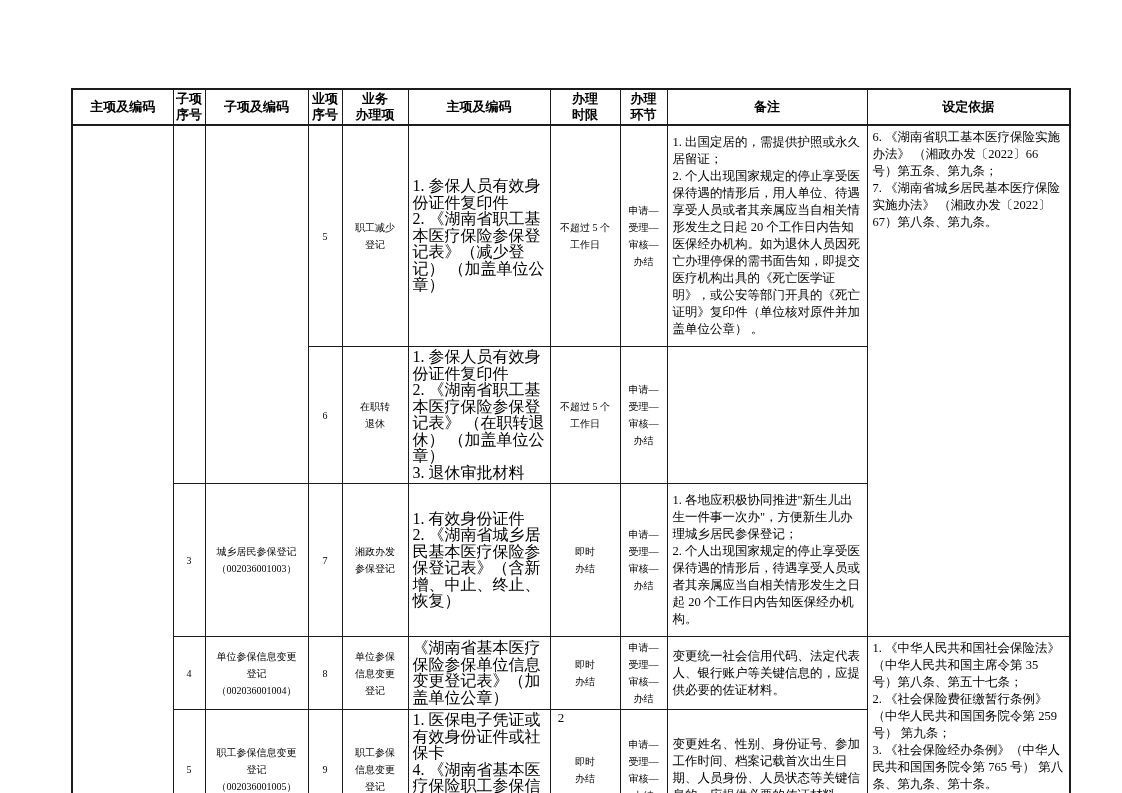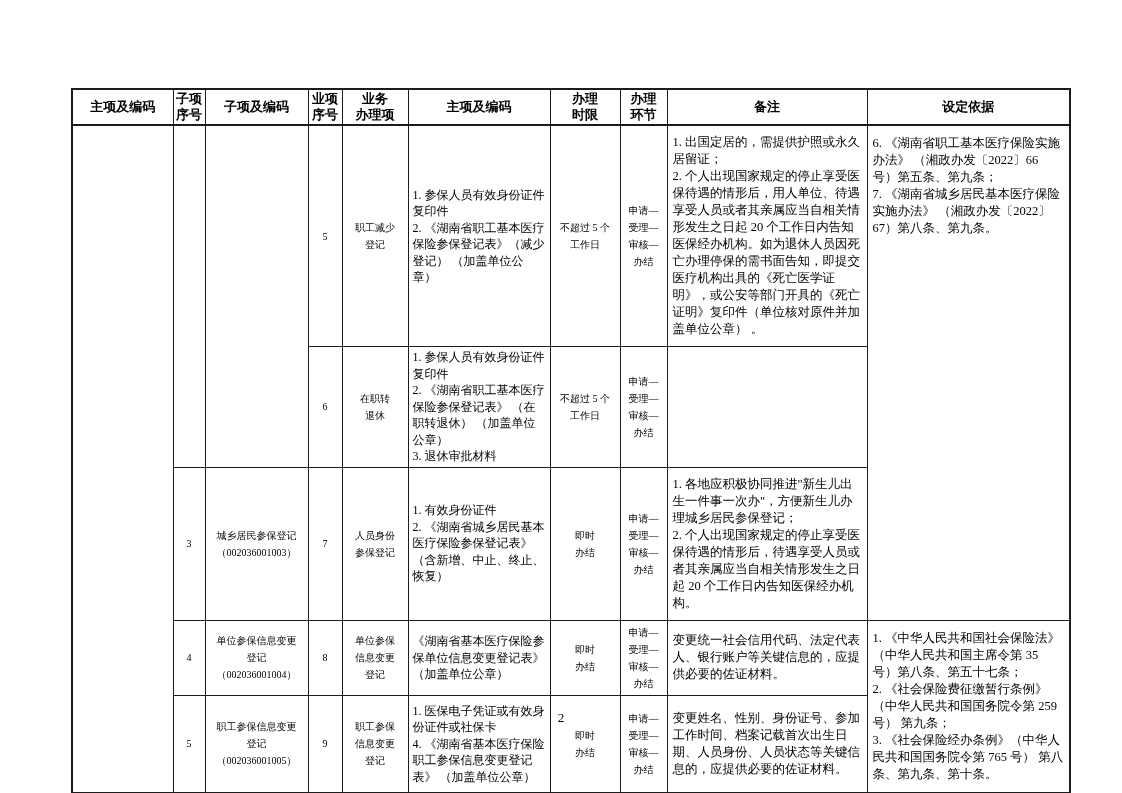--- a/index.html
+++ b/index.html
@@ -57,26 +57,26 @@
     vertical-align: middle;
     font-size: 12.5px;
     line-height: 17px;
     padding: 8px 5px;
   }
   td.lt {
     text-align: left;
     vertical-align: top;
     font-size: 12.5px;
     line-height: 17px;
-    padding: 9px 5px;
+    padding: 3px 5px;
   }
   td.mat {
     text-align: left;
     vertical-align: middle;
-    font-size: 12px;
+    font-size: 16px;
     line-height: 16.5px;
     padding: 2px 4px;
   }
   .page-number {
     position: absolute;
     top: 710px;
     left: 0;
     width: 100%;
     text-align: center;
     font-size: 13px;
@@ -153,21 +153,21 @@
 受理—
 审核—
 办结</td>
           <td class="l"></td>
         </tr>
         <tr class="r3">
           <td class="c">3</td>
           <td class="c">城乡居民参保登记
 （002036001003）</td>
           <td class="c">7</td>
-          <td class="c">人员身份
+          <td class="c">湘政办发
 参保登记</td>
           <td class="mat">1. 有效身份证件
 2. 《湖南省城乡居民基本医疗保险参保登记表》（含新增、中止、终止、恢复）</td>
           <td class="c">即时
 办结</td>
           <td class="c">申请—
 受理—
 审核—
 办结</td>
           <td class="l">1. 各地应积极协同推进"新生儿出生一件事一次办"，方便新生儿办理城乡居民参保登记；

